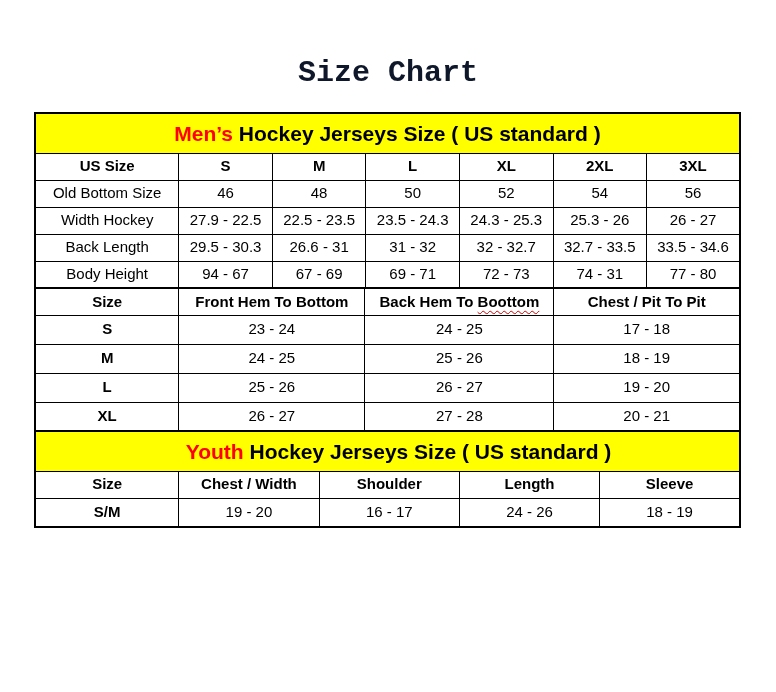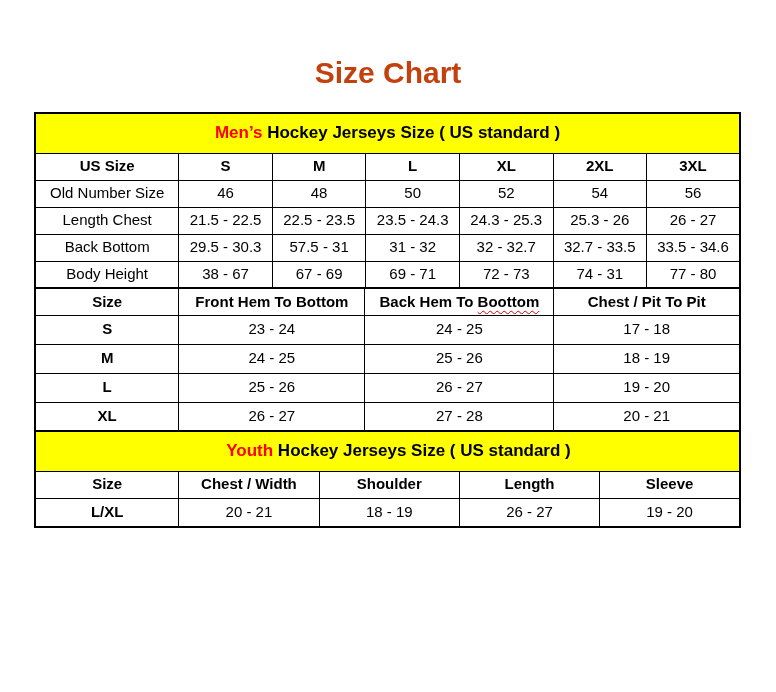--- a/index.html
+++ b/index.html
@@ -8,22 +8,23 @@
     width: 776px; height: 692px;
     background: #ffffff;
     font-family: "Liberation Sans", sans-serif;
     color: #000;
   }
   .page-title {
     margin: 56px 0 22px 0;
     text-align: center;
     font-size: 30px;
     font-weight: 700;
-    color: #c2410c;
+    color: #0f172a;
     letter-spacing: 0px;
+    font-family: Liberation Mono, monospace;
   }
   .chart-wrap {
     margin-left: 34px;
     width: 707px;
   }
   table.size-table {
     border-collapse: collapse;
     table-layout: fixed;
     width: 100%;
     border: 2px solid #000;
@@ -34,21 +35,21 @@
     text-align: center;
     vertical-align: middle;
     padding: 0 2px;
     font-size: 15px;
     line-height: 1.1;
     overflow: hidden;
     white-space: nowrap;
   }
   tr.banner-row th {
     background: #ffff00;
-    font-size: 17px;
+    font-size: 21px;
     font-weight: 700;
     height: 40px;
   }
   .banner-sm th { height: 34px; }
   .banner-xs th { height: 32px; padding-left: 24px; }
   .red-word { color: #ff0000; }
   tr.col-header-row th { font-weight: 700; height: 27px; }
   .w-header th { height: 30px; }
   td { font-weight: 400; height: 27px; }
   .w-body td, .y-body td { height: 29px; }
@@ -89,49 +90,49 @@
           <th>S</th>
           <th>M</th>
           <th>L</th>
           <th>XL</th>
           <th>2XL</th>
           <th>3XL</th>
         </tr>
       </thead>
       <tbody>
         <tr>
-          <td>Old Number Size</td>
+          <td>Old Bottom Size</td>
           <td>46</td>
           <td>48</td>
           <td>50</td>
           <td>52</td>
           <td>54</td>
           <td>56</td>
         </tr>
         <tr>
-          <td>Length Chest</td>
-          <td>21.5 - 22.5</td>
+          <td>Width Hockey</td>
+          <td>27.9 - 22.5</td>
           <td>22.5 - 23.5</td>
           <td>23.5 - 24.3</td>
           <td>24.3 - 25.3</td>
           <td>25.3 - 26</td>
           <td>26 - 27</td>
         </tr>
         <tr>
-          <td>Back Bottom</td>
+          <td>Back Length</td>
           <td>29.5 - 30.3</td>
-          <td>57.5 - 31</td>
+          <td>26.6 - 31</td>
           <td>31 - 32</td>
           <td>32 - 32.7</td>
           <td>32.7 - 33.5</td>
           <td>33.5 - 34.6</td>
         </tr>
         <tr>
           <td>Body Height</td>
-          <td>38 - 67</td>
+          <td>94 - 67</td>
           <td>67 - 69</td>
           <td>69 - 71</td>
           <td>72 - 73</td>
           <td>74 - 31</td>
           <td>77 - 80</td>
         </tr>
       </tbody>
     </table>
 
     <table class="size-table">
@@ -192,23 +193,23 @@
         <tr class="col-header-row">
           <th>Size</th>
           <th>Chest / Width</th>
           <th>Shoulder</th>
           <th>Length</th>
           <th>Sleeve</th>
         </tr>
       </thead>
       <tbody class="y-body">
         <tr>
-          <td class="row-label-bold">L/XL</td>
-          <td>20 - 21</td>
+          <td class="row-label-bold">S/M</td>
+          <td>19 - 20</td>
+          <td>16 - 17</td>
+          <td>24 - 26</td>
           <td>18 - 19</td>
-          <td>26 - 27</td>
-          <td>19 - 20</td>
         </tr>
       </tbody>
     </table>
 
   </div>
 </div>
 
 </body></html>

